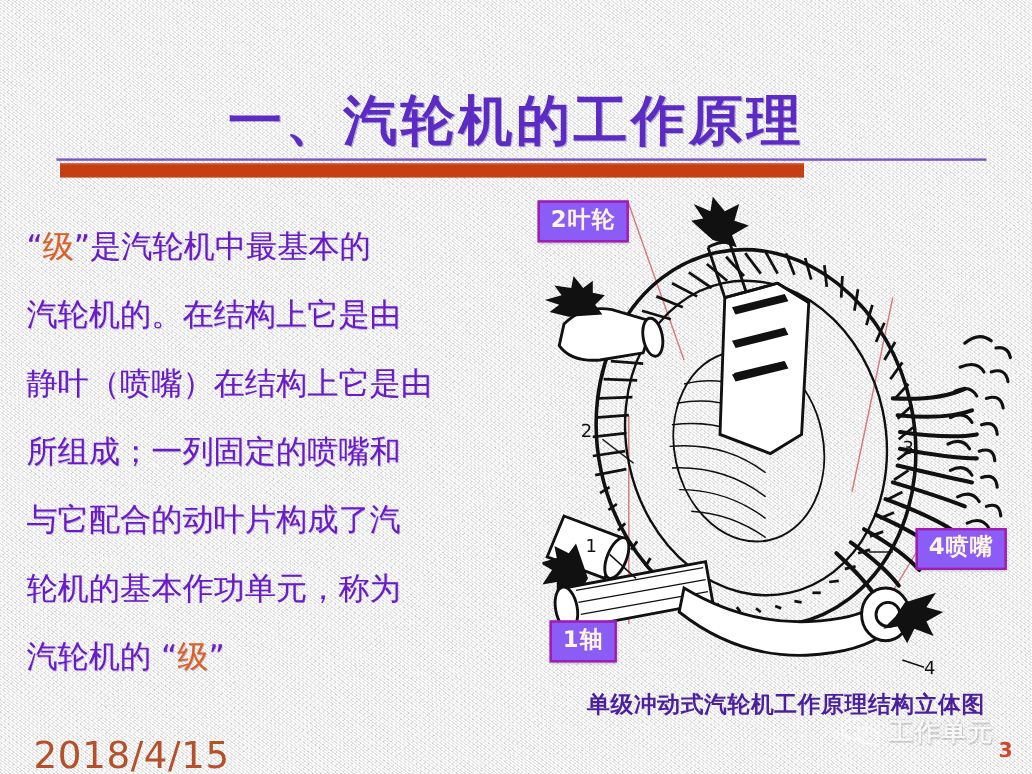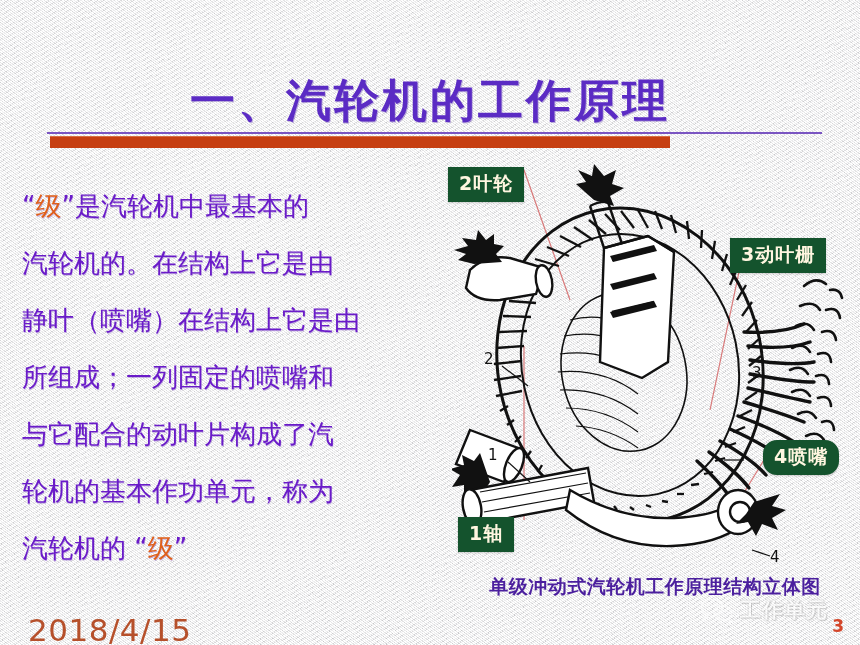--- a/index.html
+++ b/index.html
@@ -86,35 +86,35 @@
   #diagram-wrap {
     position: absolute;
     left: 452px;
     top: 160px;
     width: 408px;
     height: 420px;
   }
   #diagram-svg { display:block; }
   .tag {
     position: absolute;
-    background: #14532d;
-    border: 2px solid #14532d;
+    background: #8b5cf6;
+    border: 2px solid #a21caf;
     color: #FFF6E0;
     font-family: "DejaVu Sans", "Liberation Sans", sans-serif;
     font-weight: bold;
     font-size: 19px;
     padding: 3px 9px 4px 9px;
     white-space: nowrap;
     letter-spacing: 1px;
     line-height: 1.25;
     box-shadow: 0 1px 2px rgba(0,0,0,0.18);
   }
   #tag-2 { left: 448px; top: 167px; }
   #tag-3 { left: 730px; top: 238px; }
-  #tag-4 { left: 763px; top: 440px; border-radius: 14px; }
+  #tag-4 { left: 763px; top: 440px; }
   #tag-1 { left: 458px; top: 517px; }
 
   #caption {
     position: absolute;
     left: 450px;
     top: 574px;
     width: 410px;
     text-align: center;
     font-family: "DejaVu Sans", "Liberation Sans", sans-serif;
     font-weight: bold;
@@ -383,21 +383,20 @@
       <g font-family="DejaVu Sans, Liberation Sans, sans-serif" font-size="15" fill="#111">
         <text x="36" y="300">1</text>
         <text x="32" y="204">2</text>
         <text x="300" y="218">3</text>
         <text x="318" y="402">4</text>
       </g>
     </svg>
   </div>
 
   <div class="tag" id="tag-2">2叶轮</div>
-  <div class="tag" id="tag-3">3动叶栅</div>
   <div class="tag" id="tag-4">4喷嘴</div>
   <div class="tag" id="tag-1">1轴</div>
 
   <div id="caption">单级冲动式汽轮机工作原理结构立体图</div>
 
   <div id="date">2018/4/15</div>
   <div id="pagenum">3</div>
 
   <div id="watermark">
     <svg width="34" height="26" viewBox="0 0 34 26" xmlns="http://www.w3.org/2000/svg">

